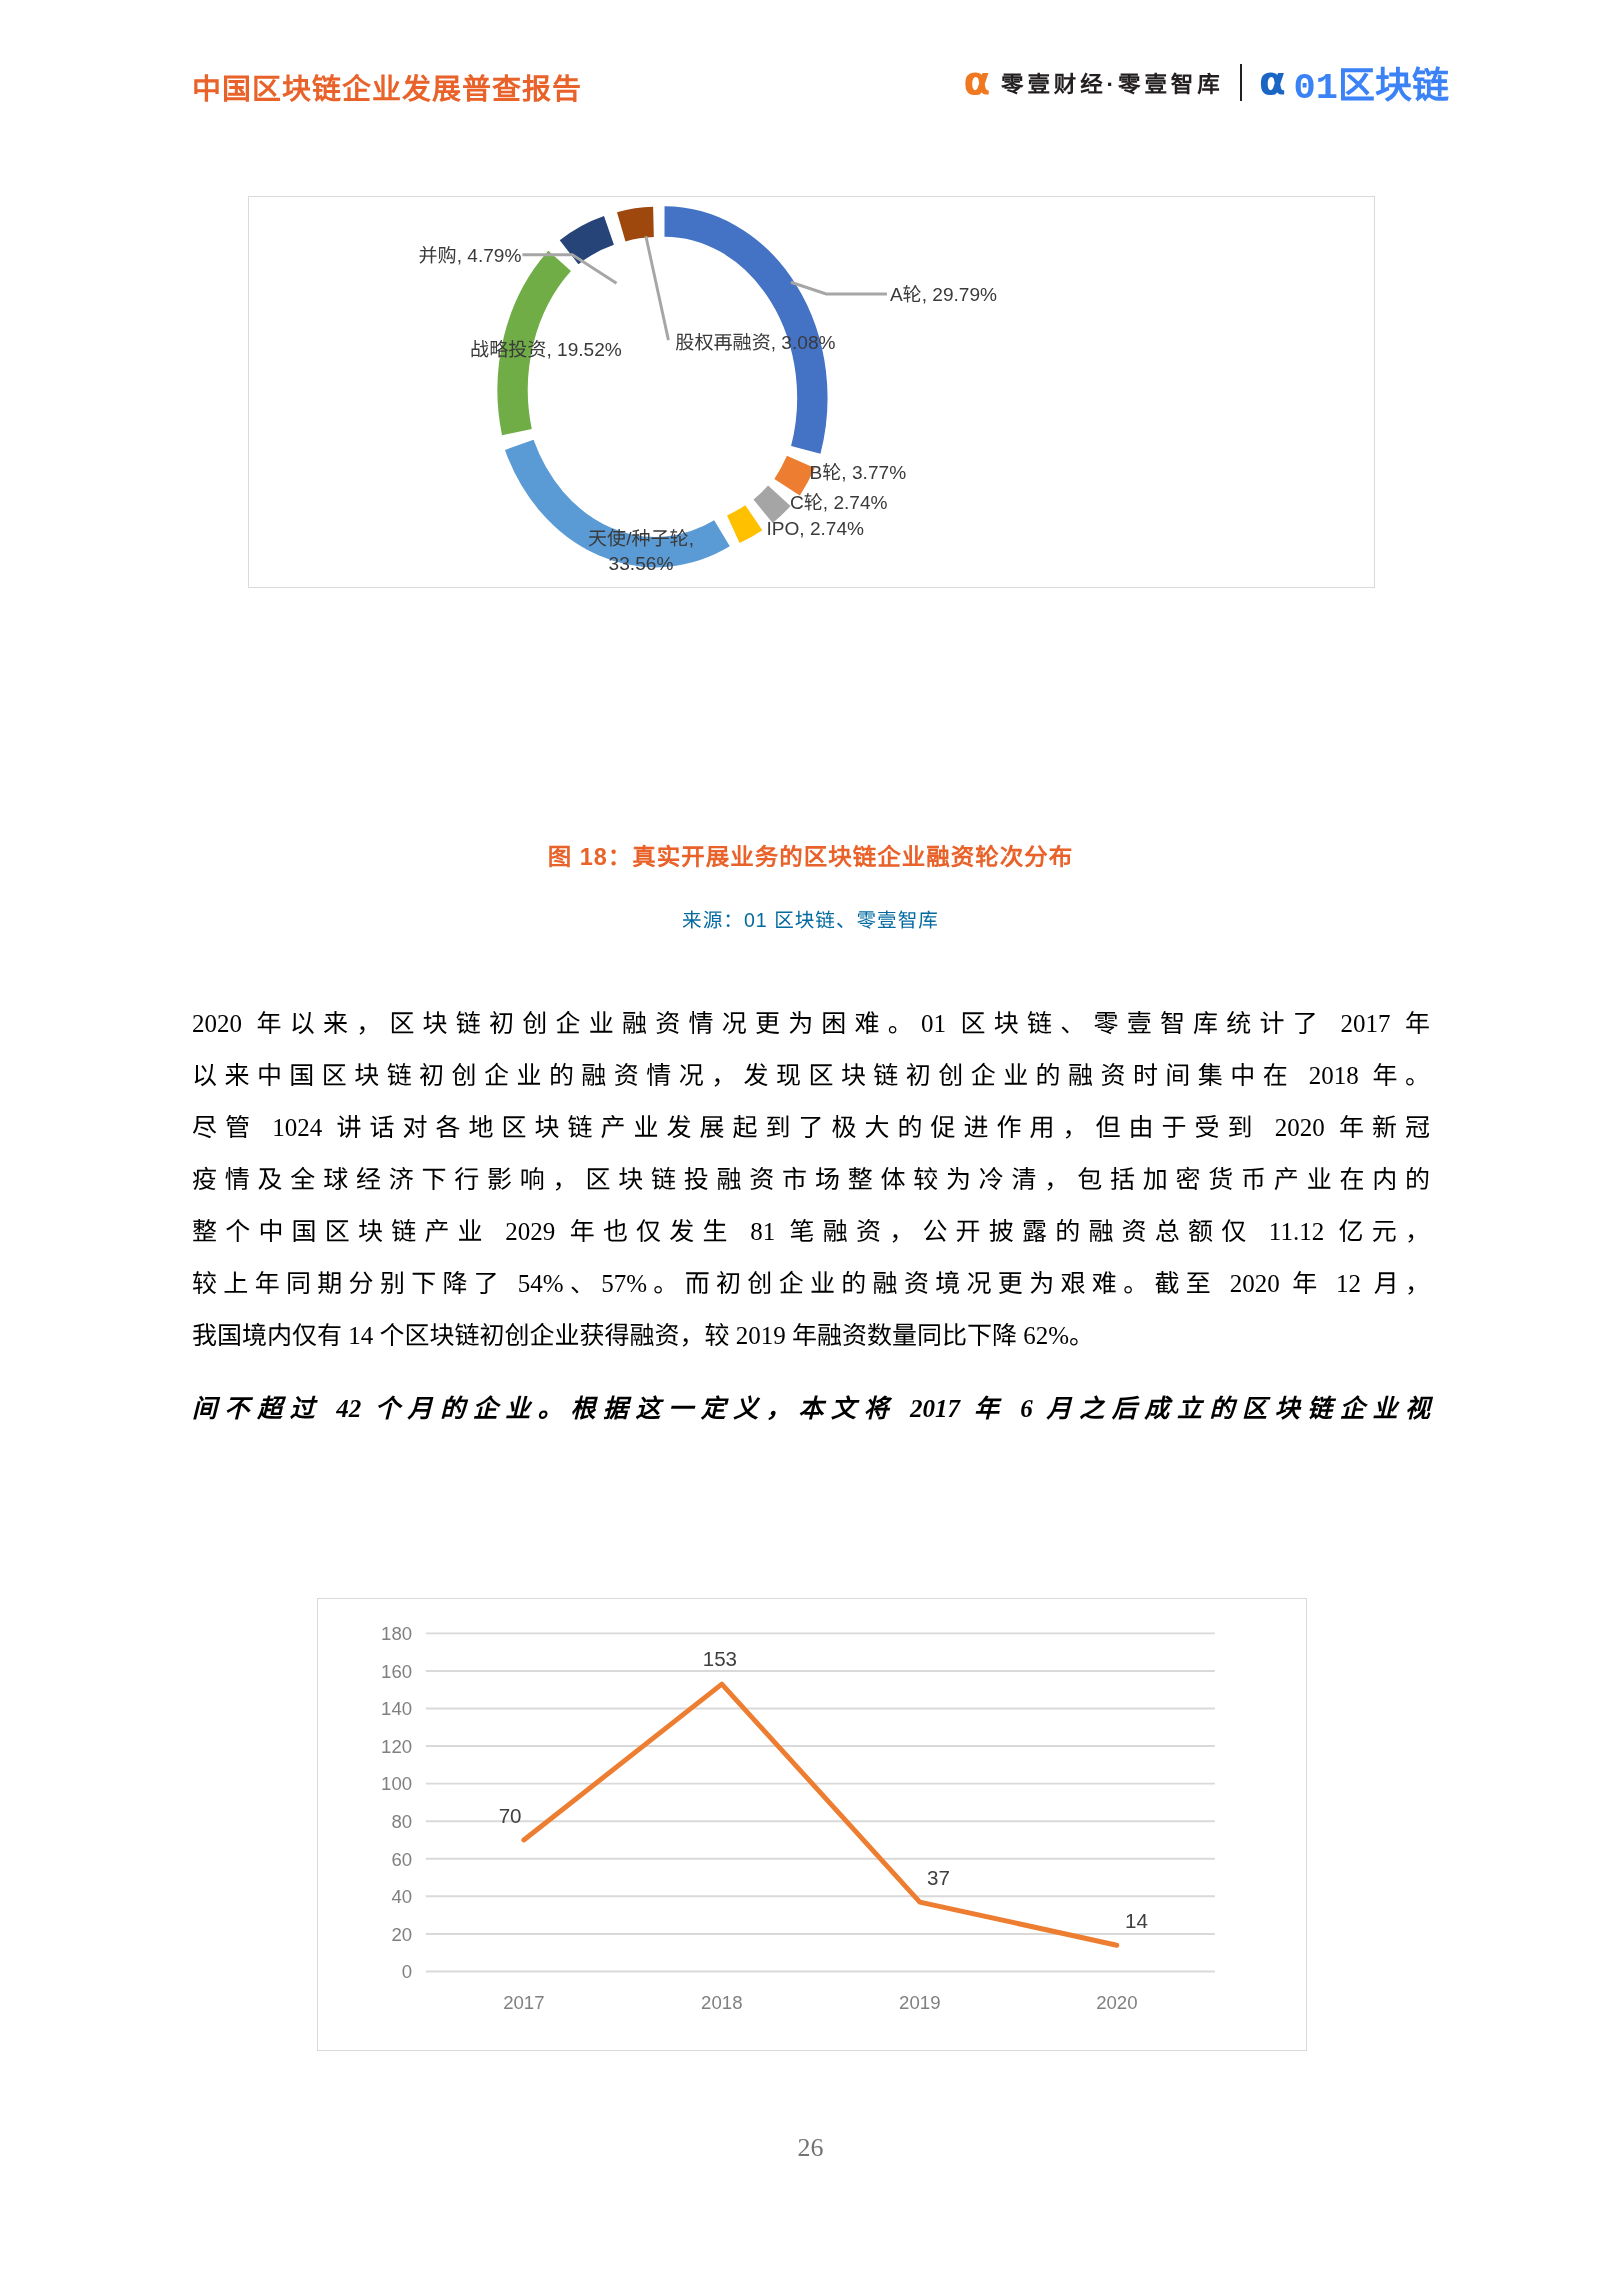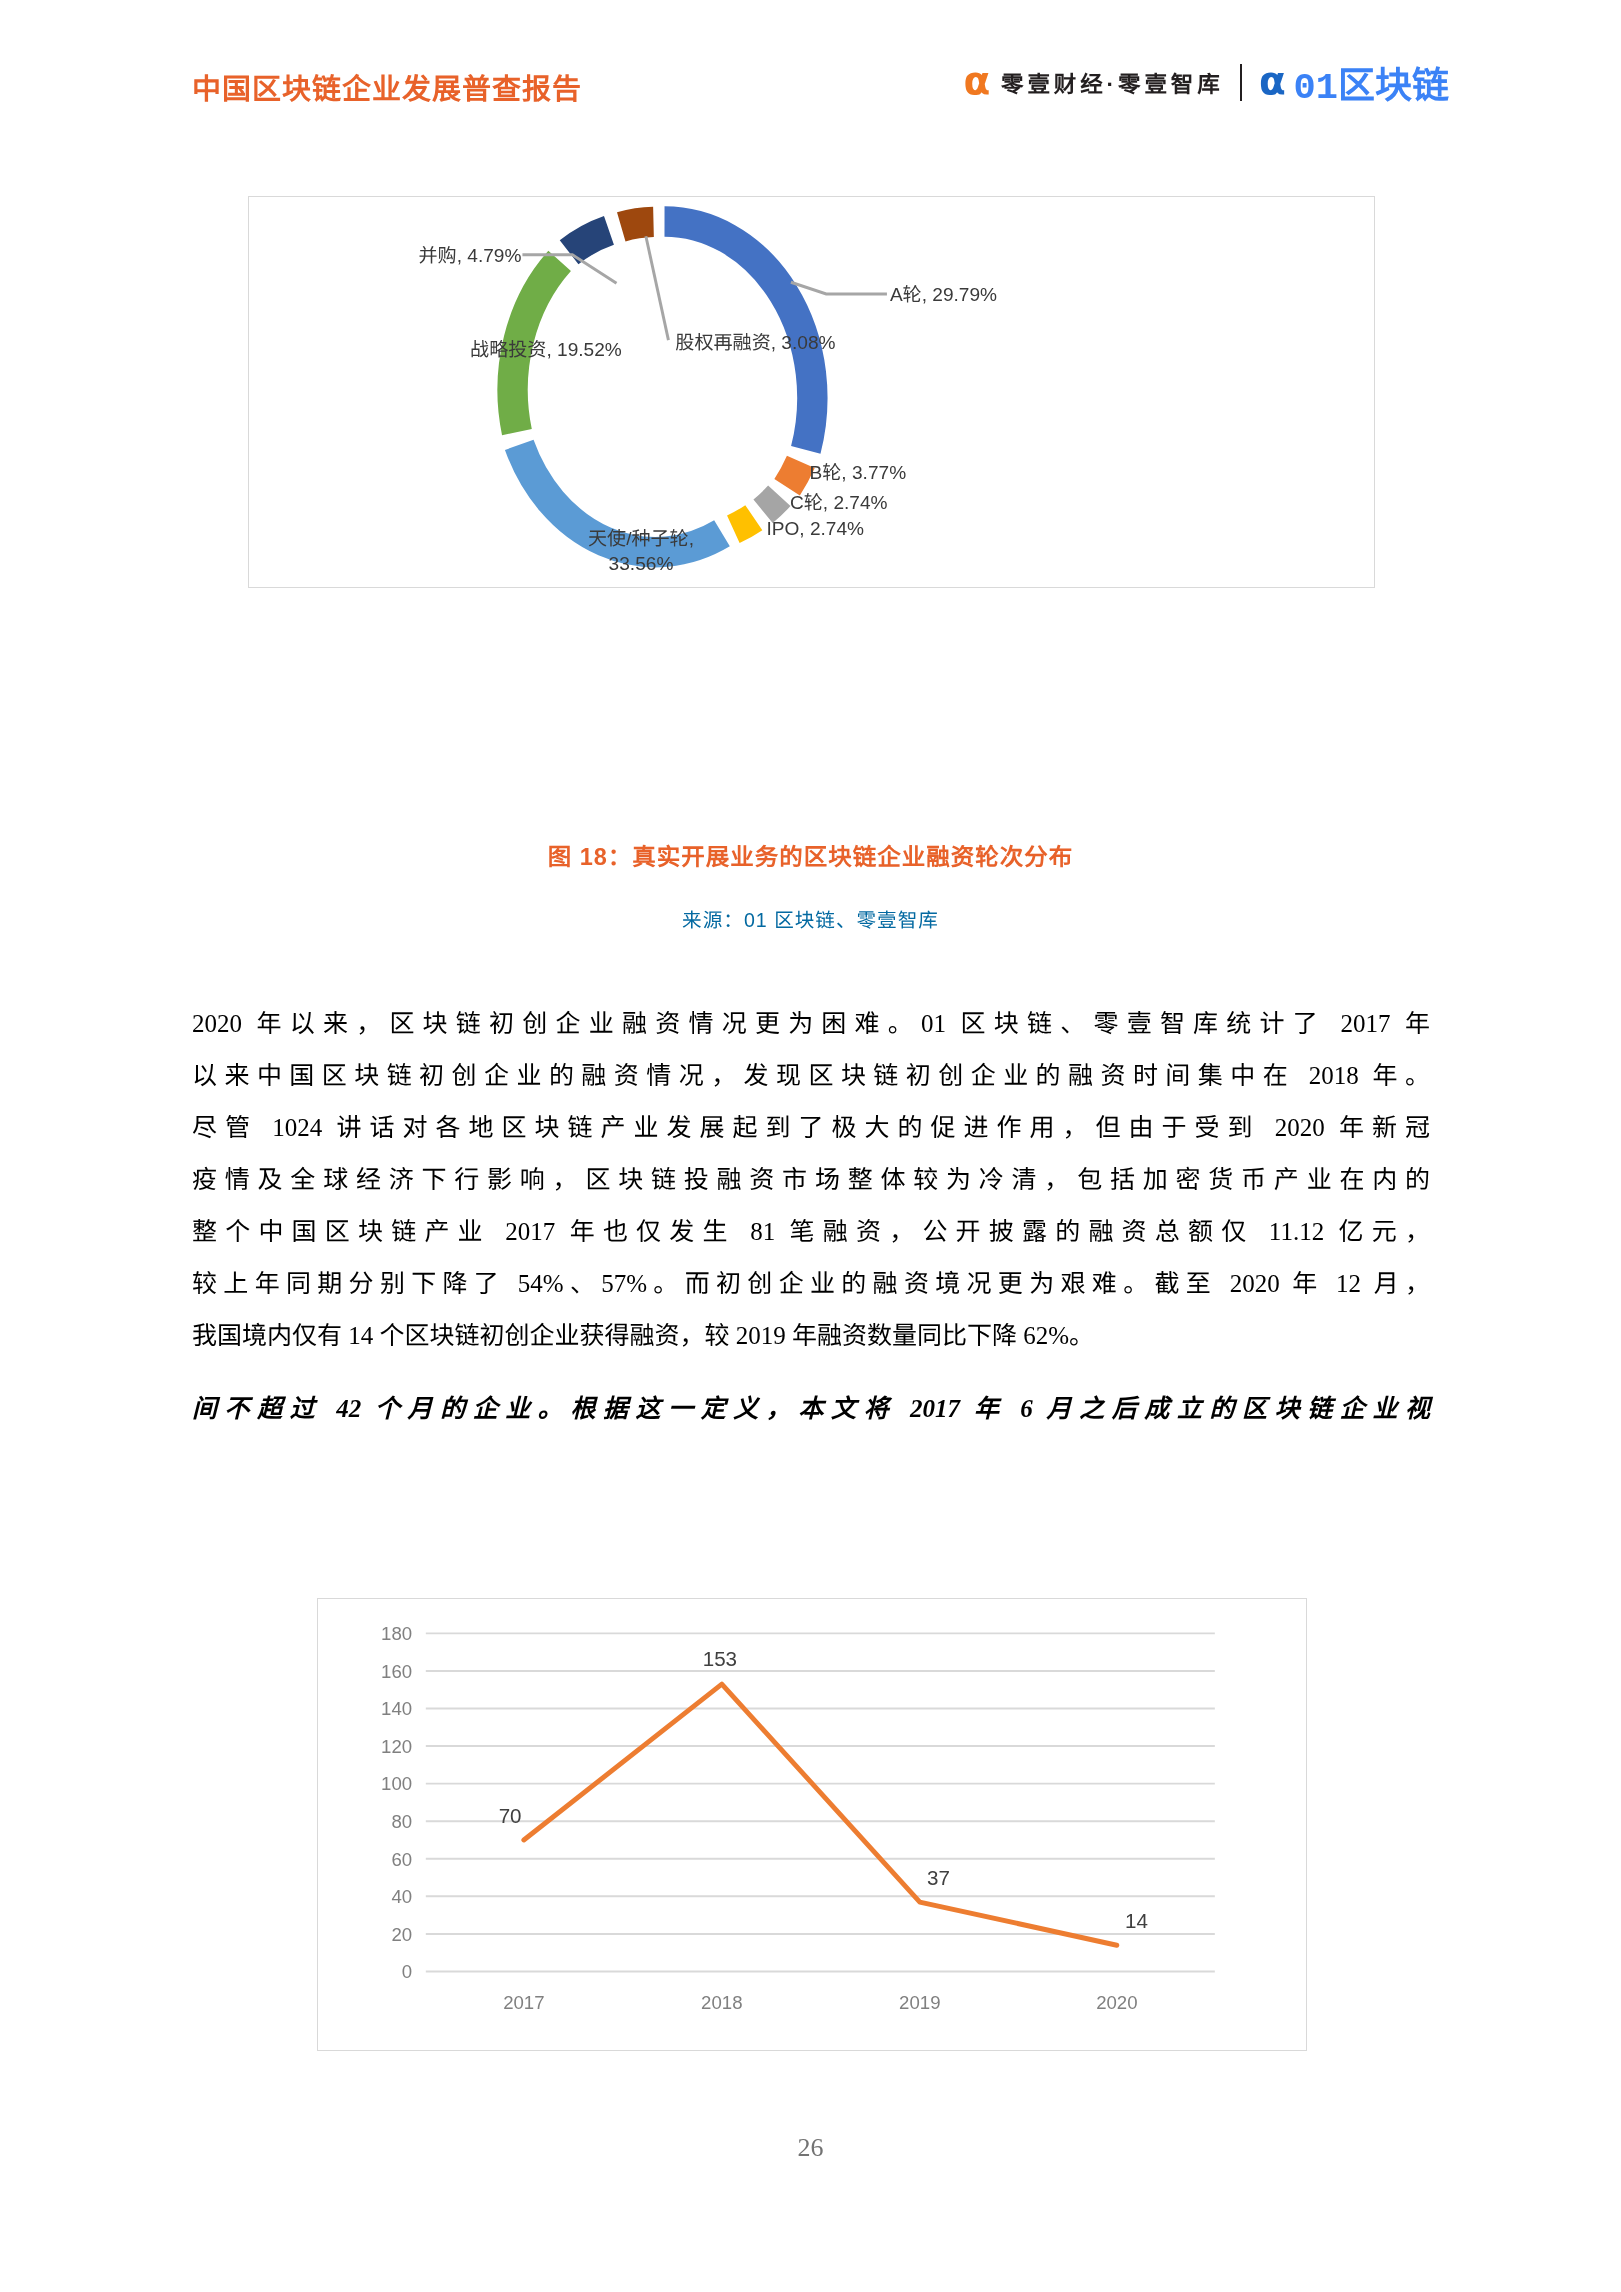--- a/index.html
+++ b/index.html
@@ -191,21 +191,21 @@
   </div>
 
   <div class="fig-caption">图 18：真实开展业务的区块链企业融资轮次分布</div>
   <div class="fig-source">来源：01 区块链、零壹智库</div>
 
   <div class="body-block">
     <p class="para">2020 年以来，区块链初创企业融资情况更为困难。01 区块链、零壹智库统计了 2017 年</p>
     <p class="para">以来中国区块链初创企业的融资情况，发现区块链初创企业的融资时间集中在 2018 年。</p>
     <p class="para">尽管 1024 讲话对各地区块链产业发展起到了极大的促进作用，但由于受到 2020 年新冠</p>
     <p class="para">疫情及全球经济下行影响，区块链投融资市场整体较为冷清，包括加密货币产业在内的</p>
-    <p class="para">整个中国区块链产业 2017 年也仅发生 81 笔融资，公开披露的融资总额仅 11.12 亿元，</p>
+    <p class="para">整个中国区块链产业 2029 年也仅发生 81 笔融资，公开披露的融资总额仅 11.12 亿元，</p>
     <p class="para">较上年同期分别下降了 54%、57%。而初创企业的融资境况更为艰难。截至 2020 年 12 月，</p>
     <p class="para last-left">我国境内仅有 14 个区块链初创企业获得融资，较 2019 年融资数量同比下降 62%。</p>
   </div>
 
   <div class="note-block">
     <p class="note">间不超过 42 个月的企业。根据这一定义，本文将 2017 年 6 月之后成立的区块链企业视</p>
   </div>
 
   <div class="fig-line">
     <svg class="line-svg" width="988" height="451" viewBox="0 0 1008 460">

